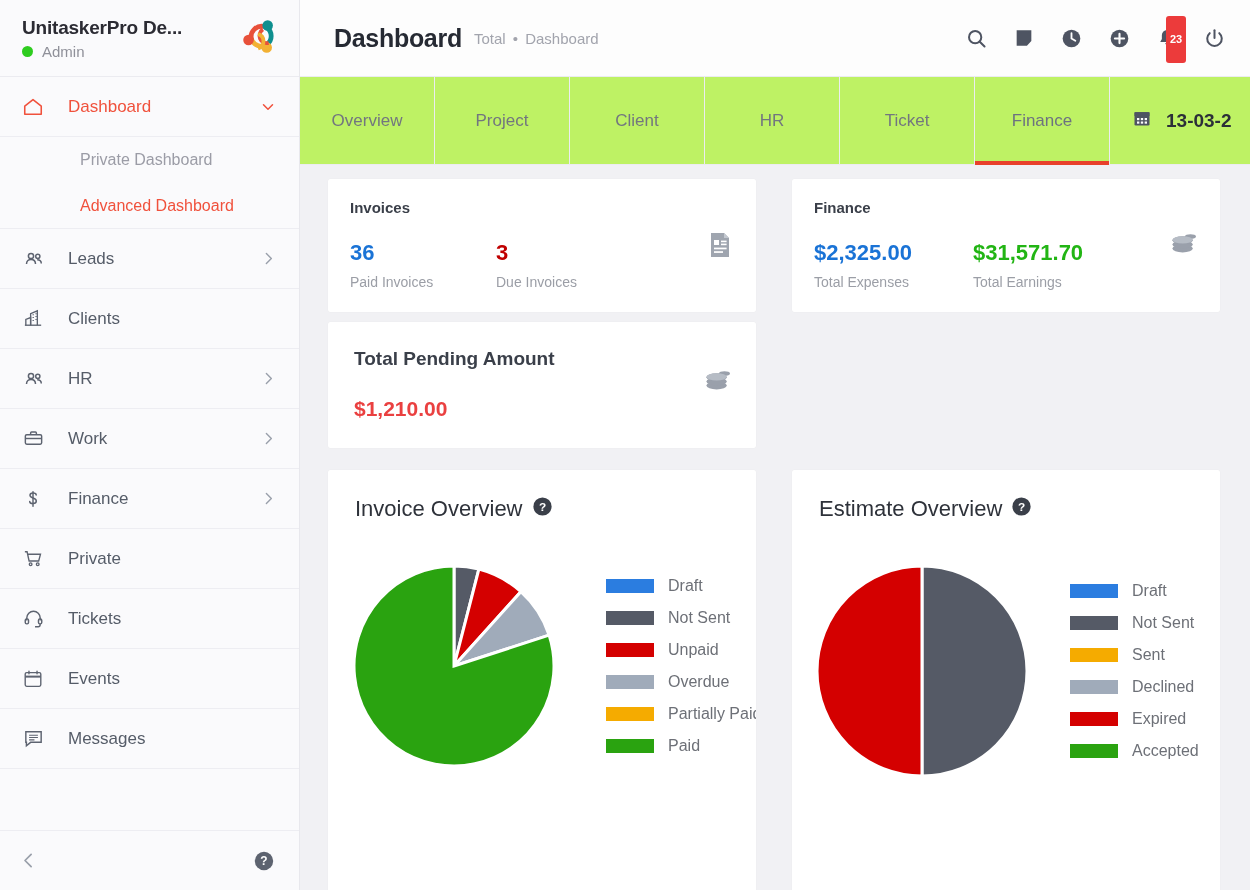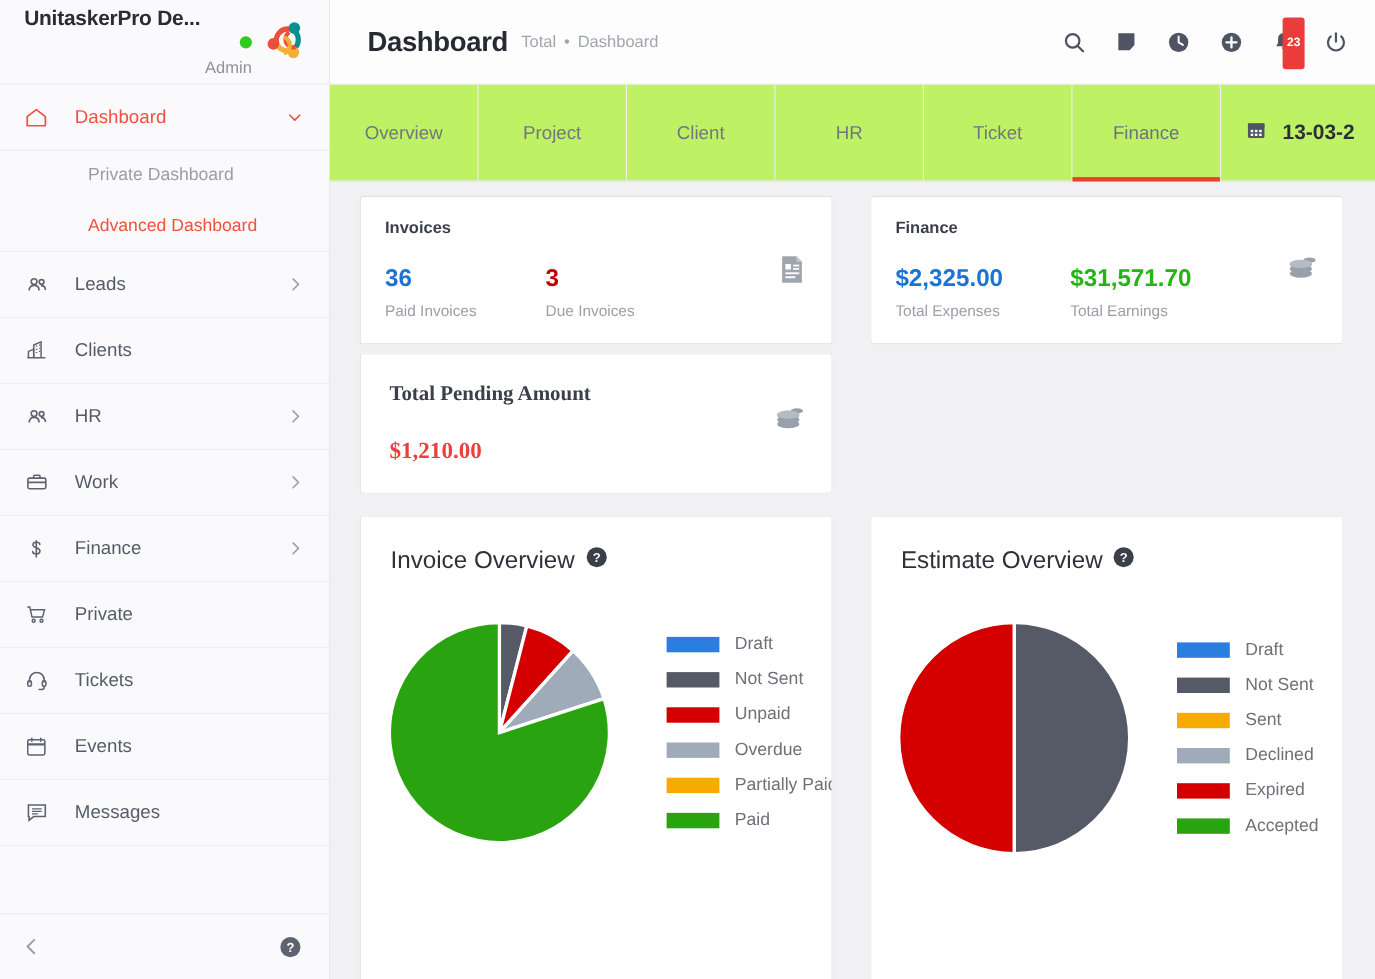--- a/index.html
+++ b/index.html
@@ -22,21 +22,21 @@
   .brand {
     height: 77px; display: flex; align-items: center;
     padding: 0 16px 0 22px; gap: 8px;
     border-bottom: 1px solid #ebebf0;
   }
   .brand-text { flex: 1; min-width: 0; }
   .brand-title {
     font-size: 19px; font-weight: bold; color: #2b2b33;
     white-space: nowrap; overflow: hidden; letter-spacing: -0.2px;
   }
-  .brand-sub { display: flex; align-items: flex-end; gap: 9px; margin-top: 4px; flex-direction: column; }
+  .brand-sub { display: flex; align-items: center; gap: 9px; margin-top: 4px; }
   .dot { width: 11px; height: 11px; border-radius: 50%; background: #2ecc1f; display:block; }
   .brand-role { font-size: 15px; color: #8f9099; }
   .logo-mark { width: 46px; height: 46px; flex: none; }
 
   .nav { flex: 1; overflow: hidden; }
   .nav-item {
     height: 60px; display: flex; align-items: center;
     padding: 0 22px 0 22px; gap: 0;
     border-bottom: 1px solid #ededf2;
     cursor: pointer;
@@ -114,21 +114,21 @@
   .card { background: #fff; border-radius: 2px; box-shadow: 0 0 1px rgba(0,0,0,.08); }
 
   .stat-card { padding: 20px 22px 22px 22px; position: relative; height: 133px; }
   .stat-title { font-size: 15px; font-weight: bold; color: #3a3f49; }
   .stat-row { display: flex; margin-top: 24px; }
   .stat-block { width: 146px; }
   .stat-value { font-size: 22px; font-weight: bold; line-height: 26px; }
   .stat-label { font-size: 14px; color: #9b9ea6; margin-top: 8px; }
   .stat-icon { position: absolute; right: 22px; top: 52px; }
 
-  .pending-card { padding: 26px 24px 30px 26px; position: relative; height: 126px; font-family: Liberation Serif, serif; }
+  .pending-card { padding: 26px 24px 30px 26px; position: relative; height: 126px; }
   .pending-title { font-size: 19px; font-weight: bold; color: #3a3f49; }
   .pending-value { font-size: 21px; font-weight: bold; margin-top: 27px; }
 
   .chart-card { margin-top: 22px; padding: 26px 0 0 0; height: 430px; position: relative; overflow: hidden; }
   .chart-title {
     font-size: 22px; color: #2e323a; padding: 0 0 0 27px;
     display: flex; align-items: flex-start; gap: 9px;
   }
   .qmark { display: inline-flex; }
   .chart-body { display: flex; align-items: center; margin-top: 40px; }

